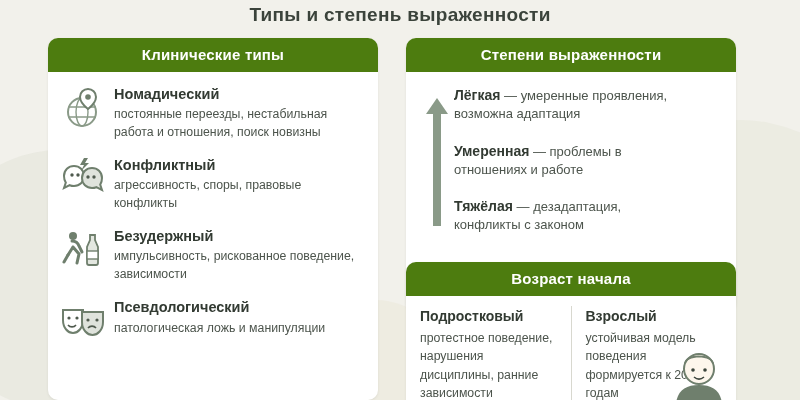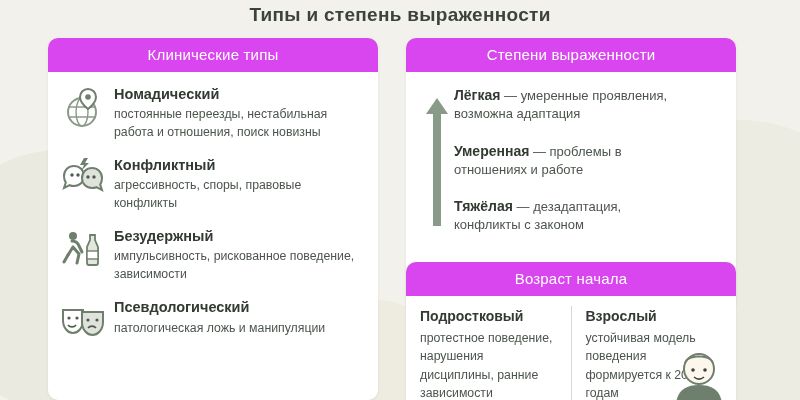--- a/index.html
+++ b/index.html
@@ -40,23 +40,23 @@
   }
 
   .card {
     position: absolute;
     background: #ffffff;
     border-radius: 10px;
     box-shadow: 0 1px 3px rgba(0,0,0,.07);
     overflow: hidden;
   }
   .card-header {
-    background: #d946ef;
+    background: #4d7c0f;
     color: #ffffff;
-    font-weight: normal;
+    font-weight: bold;
     font-size: 15px;
     text-align: center;
     padding: 8px 6px 9px 6px;
     letter-spacing: .2px;
   }
 
   
   #card-clinical { left: 48px; top: 38px; width: 330px; height: 362px; }
   .clin-list { padding: 4px 0 0 0; }
   .clin-item {

